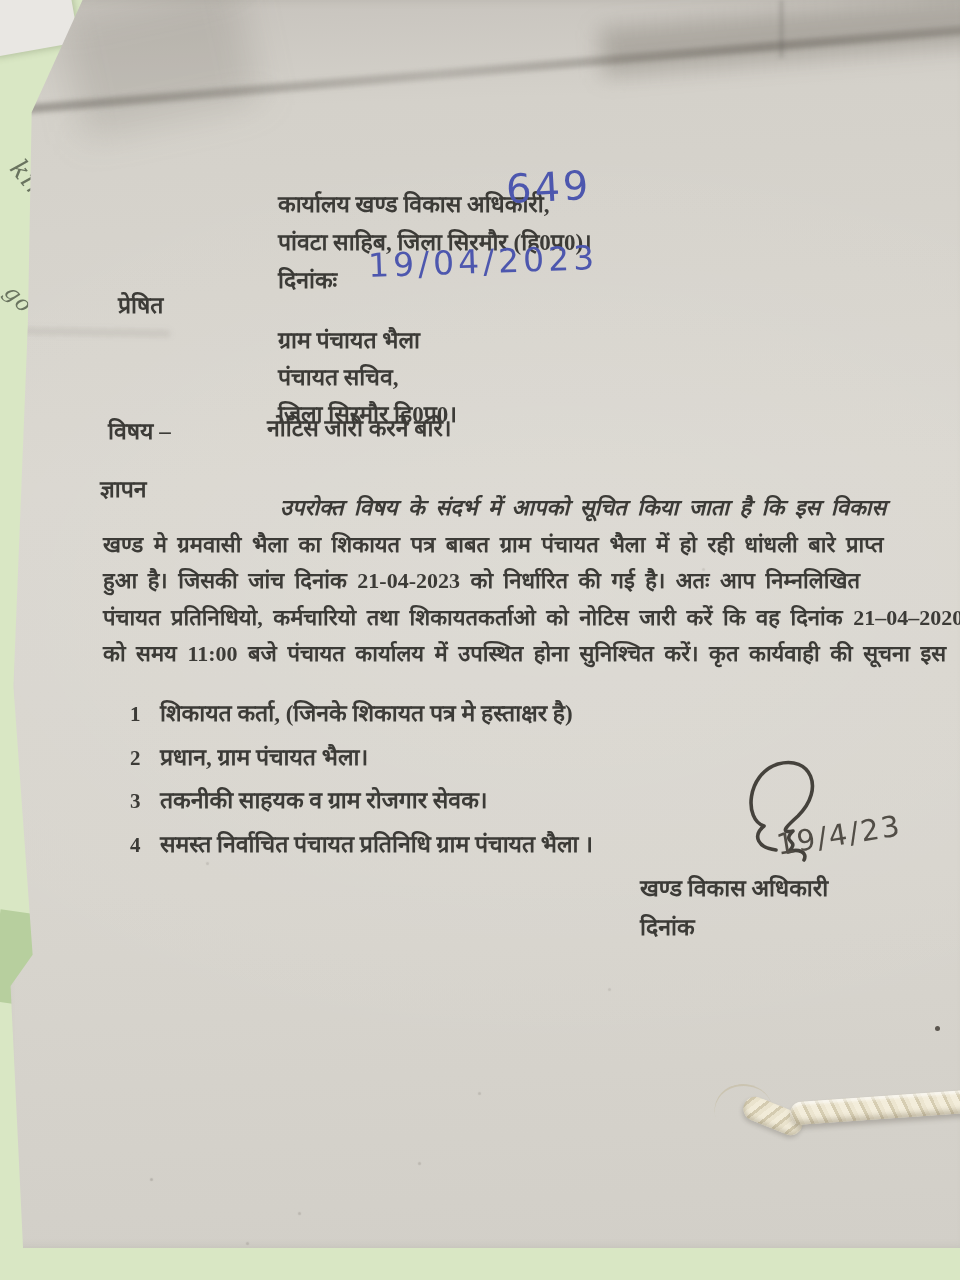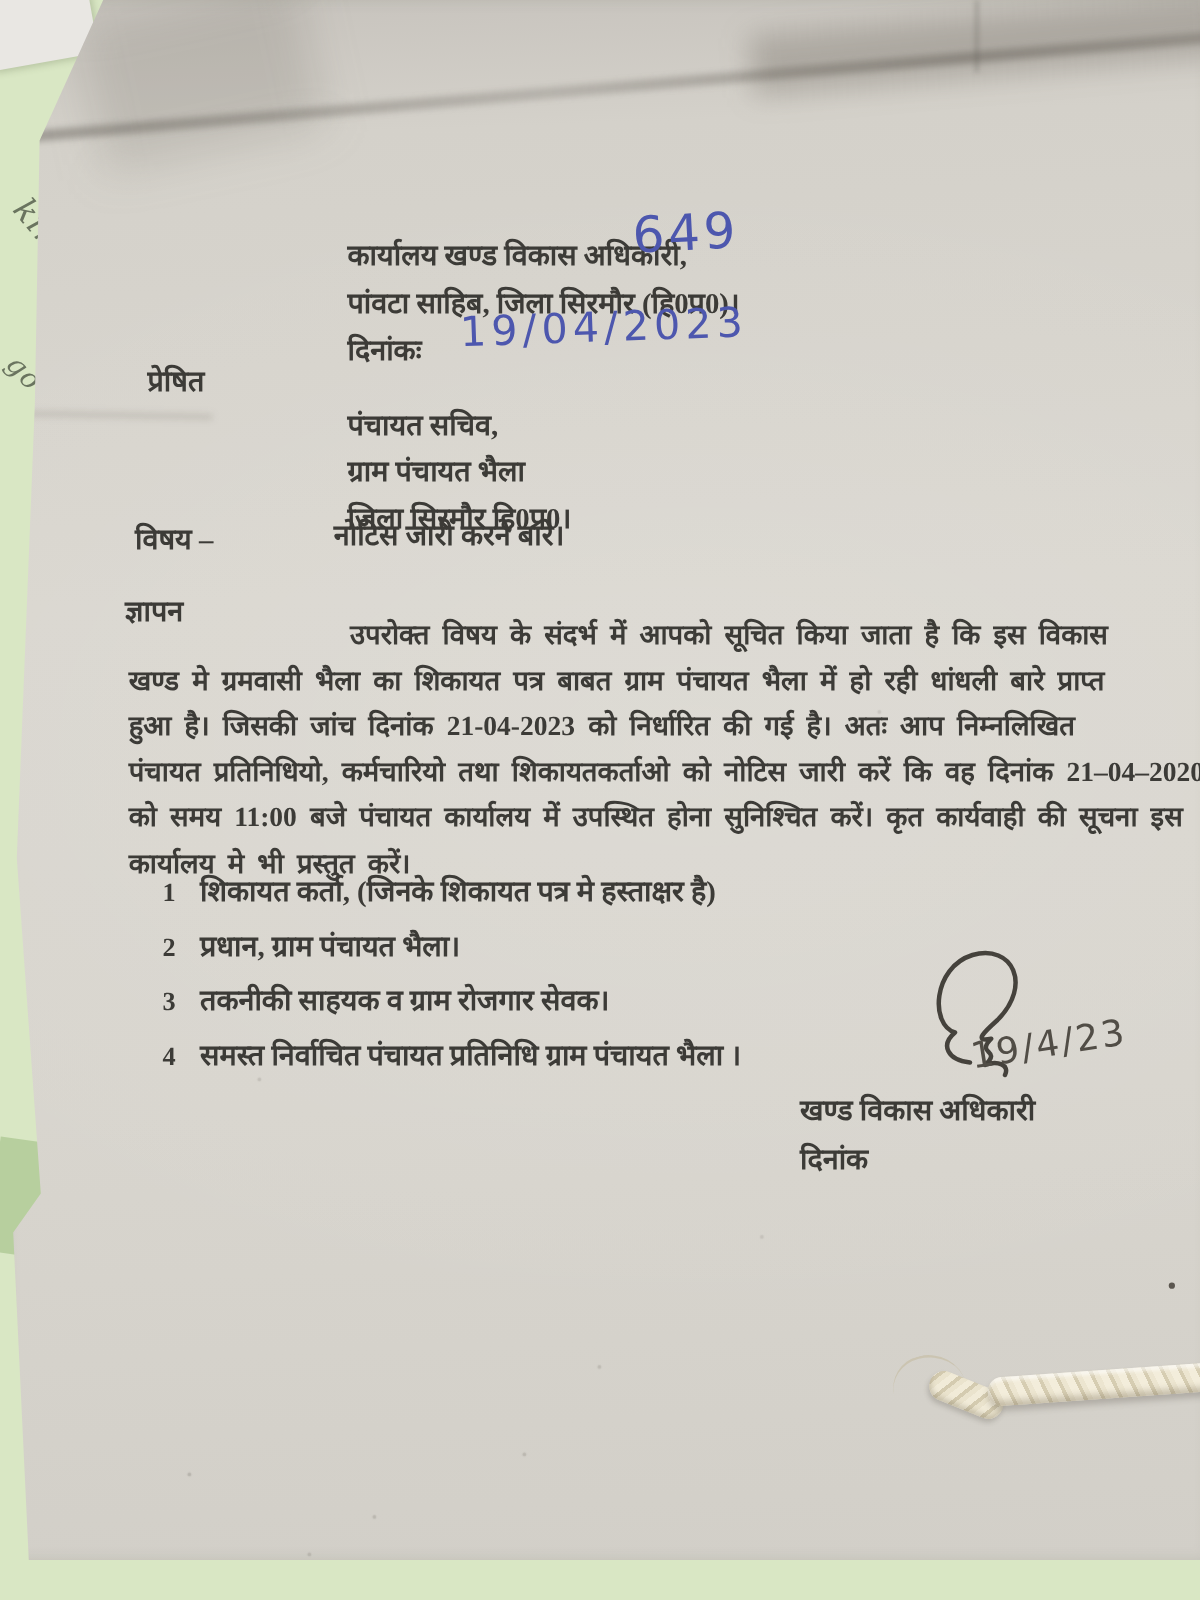--- a/index.html
+++ b/index.html
@@ -74,21 +74,21 @@
   
   .print{position:absolute;color:#3c3b37;font-weight:600;white-space:nowrap;}
   .header-block{left:278px;top:186px;font-size:23px;line-height:38px;}
   .recipient-label{left:118px;top:288px;font-size:23px;}
   .recipient-block{left:278px;top:322px;font-size:23px;line-height:37px;}
   .subject-label{left:108px;top:414px;font-size:23px;}
   .subject-text{left:267px;top:411px;font-size:23px;}
   .memo-label{left:100px;top:472px;font-size:23px;}
   .body-para{left:103px;top:490px;width:790px;font-size:22px;line-height:36.5px;word-spacing:5px;}
   .body-para .line{white-space:nowrap;}
-  .body-para .indent{padding-left:177px;}
+  .body-para .indent{padding-left:177px;font-style:italic;}
   .notice-list{left:130px;top:696px;font-size:23px;}
   .notice-item{margin-bottom:11.5px;white-space:nowrap;}
   .notice-item .num{display:inline-block;width:30px;font-size:21px;}
   .footer-block{left:640px;top:870px;font-size:23px;line-height:38.5px;}
   
   .hand{position:absolute;font-family:"DejaVu Sans",sans-serif;font-weight:400;white-space:nowrap;}
   .hand-blue{color:#4d57ae;}
   .hand-ref{left:506px;top:164px;font-size:40px;letter-spacing:3px;transform:rotate(-3deg);}
   .hand-date{left:368px;top:242px;font-size:33px;letter-spacing:4px;transform:rotate(-2deg);}
   .hand-sigdate{left:776px;top:818px;font-size:29px;letter-spacing:2px;color:#514d46;transform:rotate(-9deg);}
@@ -134,36 +134,35 @@
   <div class="print header-block">
     <div>कार्यालय खण्ड विकास अधिकारी,</div>
     <div>पांवटा साहिब, जिला सिरमौर (हि0प्र0)।</div>
     <div>दिनांकः</div>
   </div>
   <div class="hand hand-blue hand-ref">649</div>
   <div class="hand hand-blue hand-date">19/04/2023</div>
 
   <div class="print recipient-label">प्रेषित</div>
   <div class="print recipient-block">
+    <div>ग्राम पंचायत भैला</div>
     <div>पंचायत सचिव,</div>
-    <div>ग्राम पंचायत भैला</div>
     <div>जिला सिरमौर हि0प्र0।</div>
   </div>
 
   <div class="print subject-label">विषय –</div>
   <div class="print subject-text">नोटिस जारी करने बारे।</div>
 
   <div class="print memo-label">ज्ञापन</div>
   <div class="print body-para">
     <div class="line indent">उपरोक्त विषय के संदर्भ में आपको सूचित किया जाता है कि इस विकास</div>
     <div class="line">खण्ड मे ग्रमवासी भैला का शिकायत पत्र बाबत ग्राम पंचायत भैला में हो रही धांधली बारे प्राप्त</div>
     <div class="line">हुआ है। जिसकी जांच दिनांक 21-04-2023 को निर्धारित की गई है। अतः आप निम्नलिखित</div>
     <div class="line">पंचायत प्रतिनिधियो, कर्मचारियो तथा शिकायतकर्ताओ को नोटिस जारी करें कि वह दिनांक 21–04–2020</div>
     <div class="line">को समय 11:00 बजे पंचायत कार्यालय में उपस्थित होना सुनिश्चित करें। कृत कार्यवाही की सूचना इस</div>
-    <div class="line">कार्यालय मे भी प्रस्तुत करें।</div>
   </div>
 
   <div class="print notice-list">
     <div class="notice-item">
       <span class="num">1</span><span>शिकायत कर्ता, (जिनके शिकायत पत्र मे हस्ताक्षर है)</span>
     </div>
     <div class="notice-item">
       <span class="num">2</span><span>प्रधान, ग्राम पंचायत भैला।</span>
     </div>
     <div class="notice-item">

